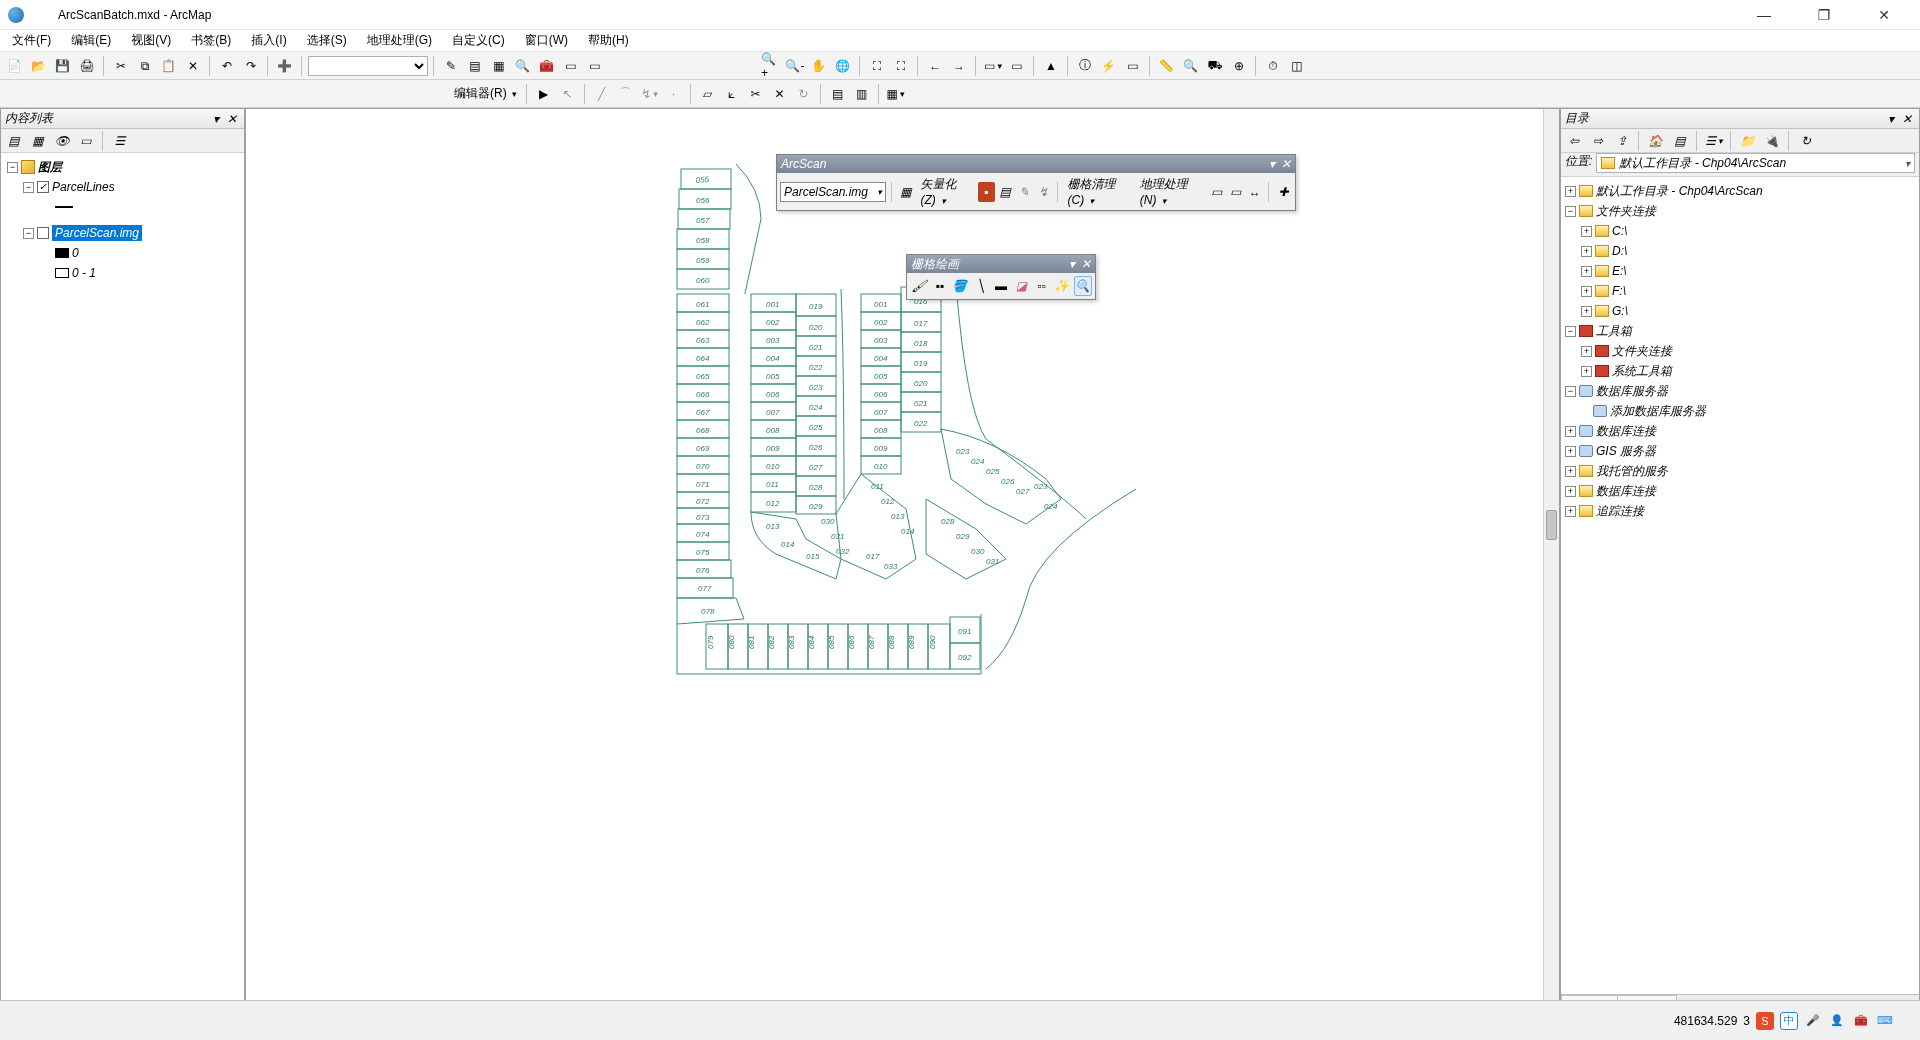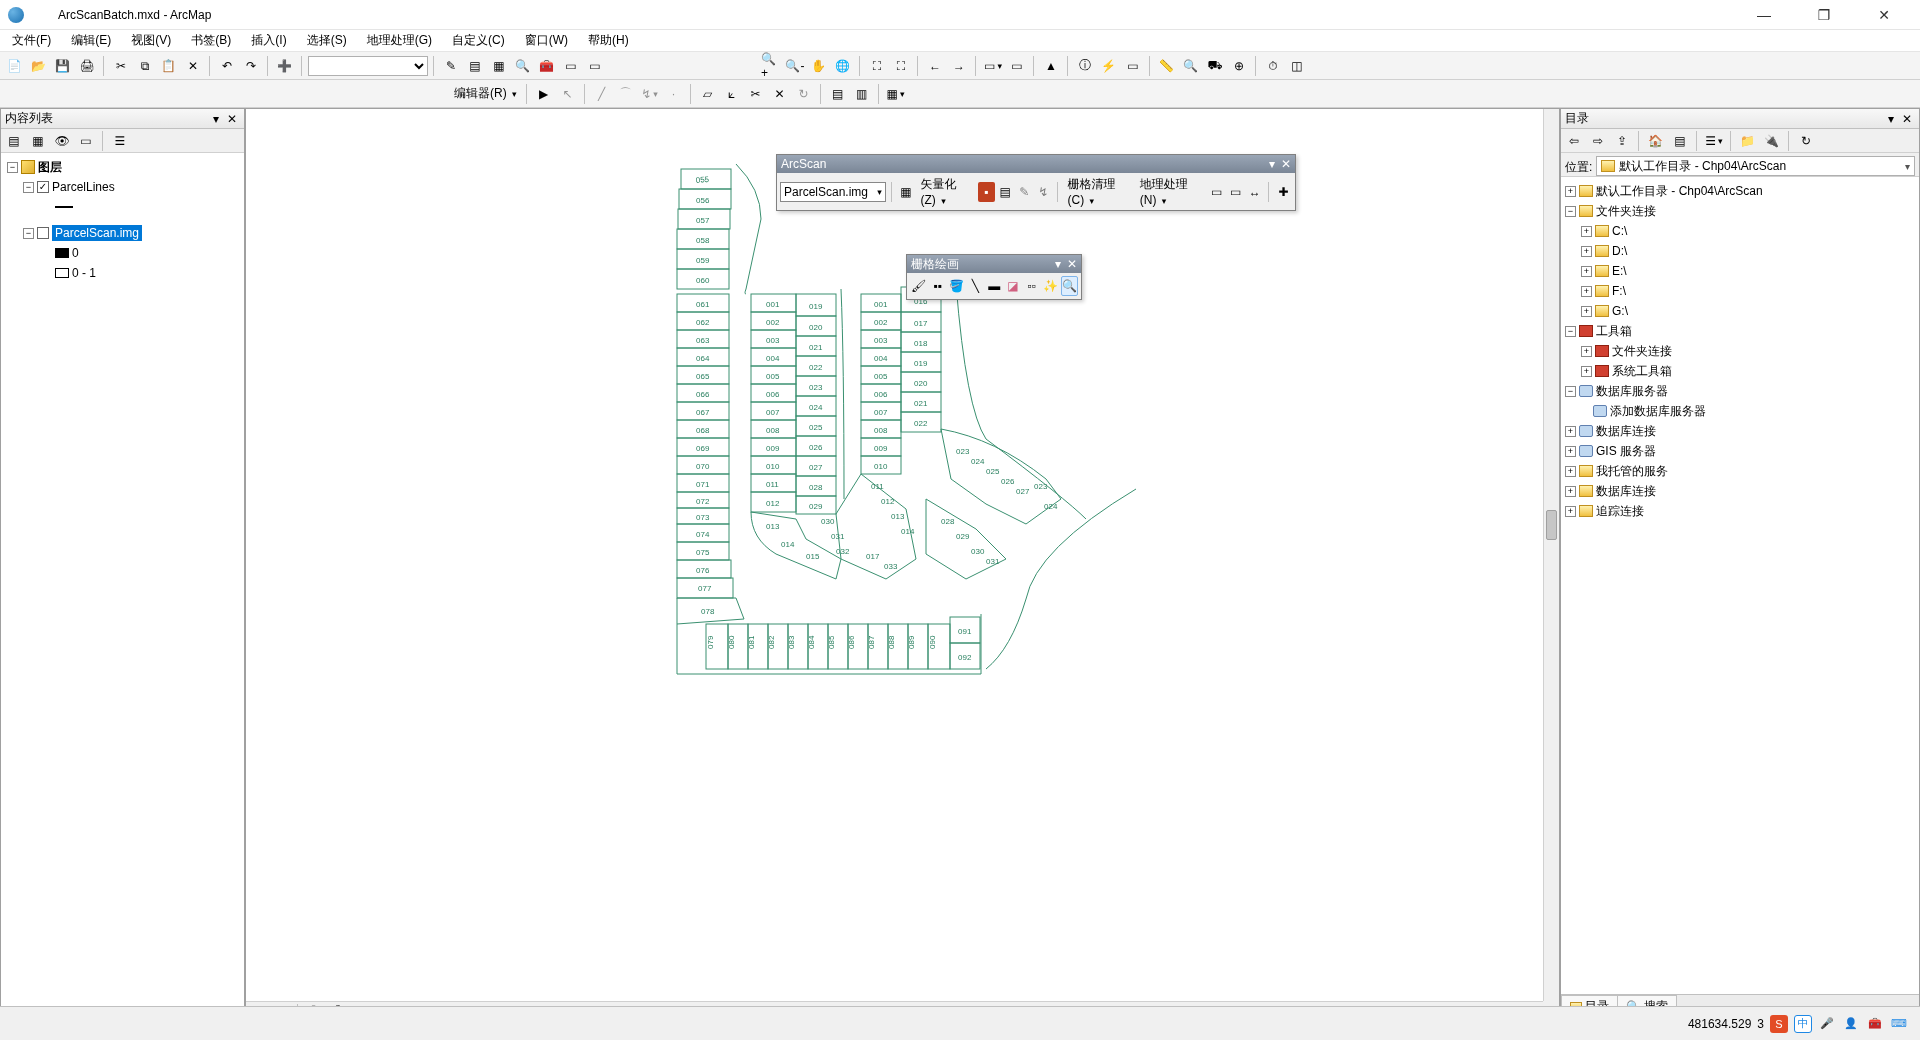--- a/index.html
+++ b/index.html
@@ -10,21 +10,21 @@
 .titlebar .spacer { flex: 1; }
 .win-controls { display: flex; gap: 20px; padding-right: 8px; }
 .win-controls span { width: 40px; text-align: center; font-size: 14px; color: #333; cursor: pointer; }
 .menubar { height: 22px; background: #fff; display: flex; align-items: center; padding: 0 4px; gap: 4px; border-bottom: 1px solid #e5e5e5; }
 .menubar span { padding: 2px 8px; cursor: pointer; }
 .toolbar-row { height: 28px; background: #f4f4f4; border-bottom: 1px solid #d0d0d0; display: flex; align-items: center; padding: 0 4px; gap: 2px; }
 .tb-btn { width: 22px; height: 22px; display: flex; align-items: center; justify-content: center; border: 1px solid transparent; border-radius: 2px; cursor: pointer; }
 .tb-sep { width: 2px; height: 20px; border-left: 1px solid #c0c0c0; margin: 0 3px; }
 .tb-combo { height: 20px; border: 1px solid #b0b0b0; background: #fff; font-size: 11px; }
 .tb-label { padding: 0 4px; }
-.main-area { position: absolute; top: 108px; left: 0; right: 0; bottom: 22px; display: flex; }
+.main-area { position: absolute; top: 108px; left: 0; right: 0; bottom: 22px; display: flex; font-style: italic; }
 .panel { background: #f4f4f4; border: 1px solid #a0a0a0; display: flex; flex-direction: column; }
 .panel-left { width: 245px; }
 .panel-right { width: 360px; margin-left: auto; }
 .panel-header { height: 20px; background: linear-gradient(#f8f8f8, #e8e8e8); border-bottom: 1px solid #c0c0c0; display: flex; align-items: center; padding: 0 4px; font-size: 12px; }
 .panel-header .hspacer { flex: 1; }
 .pin, .close-x { width: 16px; text-align: center; cursor: pointer; }
 .panel-toolbar { height: 24px; display: flex; align-items: center; padding: 2px; gap: 2px; border-bottom: 1px solid #d0d0d0; background: #f0f0f0; }
 .tree { flex: 1; background: #fff; padding: 4px; overflow: auto; }
 .tree-row { display: flex; align-items: center; height: 20px; gap: 3px; white-space: nowrap; }
 .exp { width: 11px; height: 11px; border: 1px solid #888; background: #fff; font-size: 9px; line-height: 9px; text-align: center; cursor: pointer; }
@@ -39,24 +39,24 @@
 .db-icon { width: 14px; height: 12px; background: #c0d8f0; border: 1px solid #6080b0; border-radius: 2px; }
 .red-icon { width: 14px; height: 12px; background: #d04030; border: 1px solid #902010; }
 .map-canvas { flex: 1; background: #fff; position: relative; border: 1px solid #a0a0a0; }
 .map-svg { position: absolute; left: 420px; top: 50px; }
 .float-toolbar { position: absolute; background: #f0f0f0; border: 1px solid #808080; box-shadow: 2px 2px 4px rgba(0,0,0,0.2); }
 .float-header { height: 18px; background: linear-gradient(#9aa6b6, #7a8696); color: #fff; font-size: 11px; display: flex; align-items: center; padding: 0 4px; }
 .float-body { display: flex; align-items: center; padding: 3px; gap: 2px; }
 .float-body .tb-btn { width: 20px; height: 20px; }
 .combo-float { width: 125px; height: 20px; border: 1px solid #888; background: #fff; display: flex; align-items: center; padding: 0 3px; font-size: 11px; }
 .combo-float::after { content: "▾"; margin-left: auto; font-size: 9px; }
-.loc-row { display: flex; align-items: flex-end; height: 24px; border-bottom: 1px solid #d0d0d0; padding: 0 4px; gap: 4px; background: #f0f0f0; }
+.loc-row { display: flex; align-items: flex-start; height: 24px; border-bottom: 1px solid #d0d0d0; padding: 0 4px; gap: 4px; background: #f0f0f0; }
 .loc-input { flex: 1; background: #fff; border: 1px solid #b0b0b0; height: 20px; display: flex; align-items: center; padding: 0 4px; }
 .loc-input::after { content: "▾"; margin-left: auto; color: #555; font-size: 10px; }
-.statusbar { position: absolute; bottom: 0; left: 0; right: 0; height: 34px; background: #f0f0f0; border-top: 1px solid #c0c0c0; display: flex; align-items: center; padding: 0 6px; }
+.statusbar { position: absolute; bottom: 0; left: 0; right: 0; height: 40px; background: #f0f0f0; border-top: 1px solid #c0c0c0; display: flex; align-items: center; padding: 0 20px; }
 .statusbar .ssp { flex: 1; }
 .tray { display: flex; align-items: center; gap: 6px; padding: 0 6px; }
 .tray-ico { width: 18px; height: 18px; border-radius: 3px; display: flex; align-items: center; justify-content: center; font-size: 11px; color: #fff; }
 .tabs-bottom { display: flex; border-top: 1px solid #c0c0c0; background: #ececec; }
 .tabs-bottom .tab { padding: 2px 8px; border: 1px solid #c0c0c0; border-bottom: none; background: #f8f8f8; margin-right: -1px; display: flex; align-items: center; gap: 3px; cursor: pointer; }
 .scroll-v { position: absolute; right: 0; top: 0; bottom: 16px; width: 16px; background: #f0f0f0; border-left: 1px solid #d0d0d0; }
 .scroll-h { position: absolute; left: 0; right: 16px; bottom: 0; height: 16px; background: #f0f0f0; border-top: 1px solid #d0d0d0; display:flex; align-items:center; gap:6px; padding:0 4px;}
 .scroll-corner { position: absolute; right: 0; bottom: 0; width: 16px; height: 16px; background: #f0f0f0; }
 .thumb { background: #c6c6c6; border: 1px solid #a0a0a0; border-radius: 2px; }
 svg text { font-size: 8px; fill: #2a8060; font-family: Arial; }
@@ -462,21 +462,21 @@
         <span class="tb-label"><span>栅格清理(C)</span> <span class="menu-dd">▾</span></span>
         <span class="tb-label"><span>地理处理(N)</span> <span class="menu-dd">▾</span></span>
         <div class="tb-btn">▭</div>
         <div class="tb-btn">▭</div>
         <div class="tb-btn">↔</div>
         <div class="tb-sep"></div>
         <div class="tb-btn">✚</div>
       </div>
     </div>
 
-    <div class="float-toolbar" style="left:660px; top:145px; width:176px">
+    <div class="float-toolbar" style="left:660px; top:145px; width:190px">
       <div class="float-header">
         <span>栅格绘画</span>
         <div style="flex:1"></div>
         <span style="margin-right:6px">▾</span>
         <span>✕</span>
       </div>
       <div class="float-body">
         <div class="tb-btn">🖌</div>
         <div class="tb-btn">▪▪</div>
         <div class="tb-btn">🪣</div>

